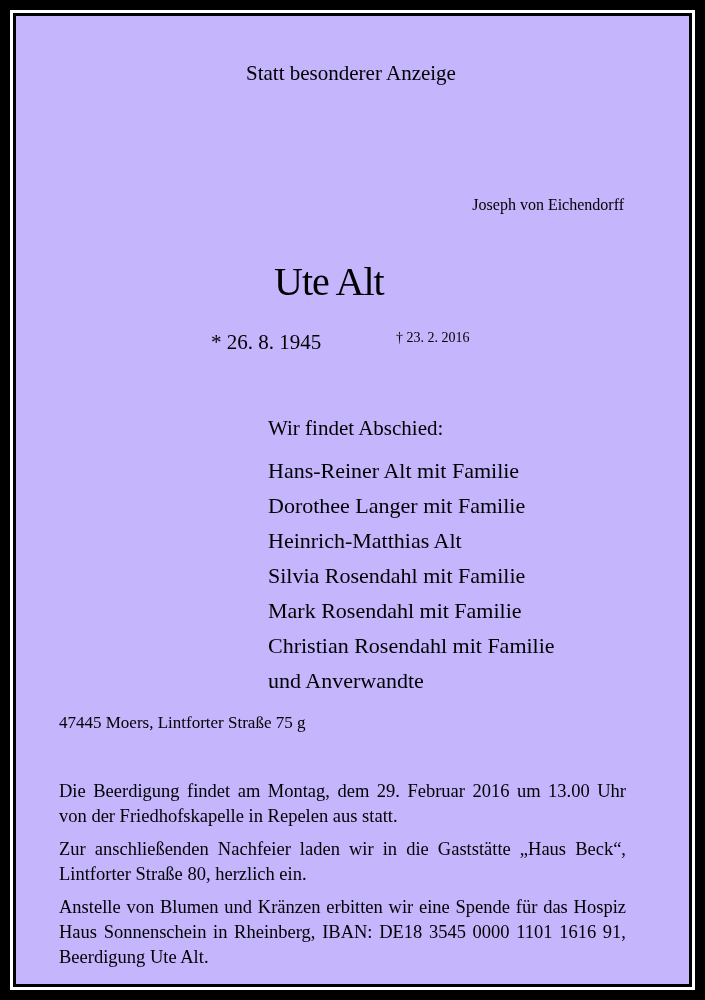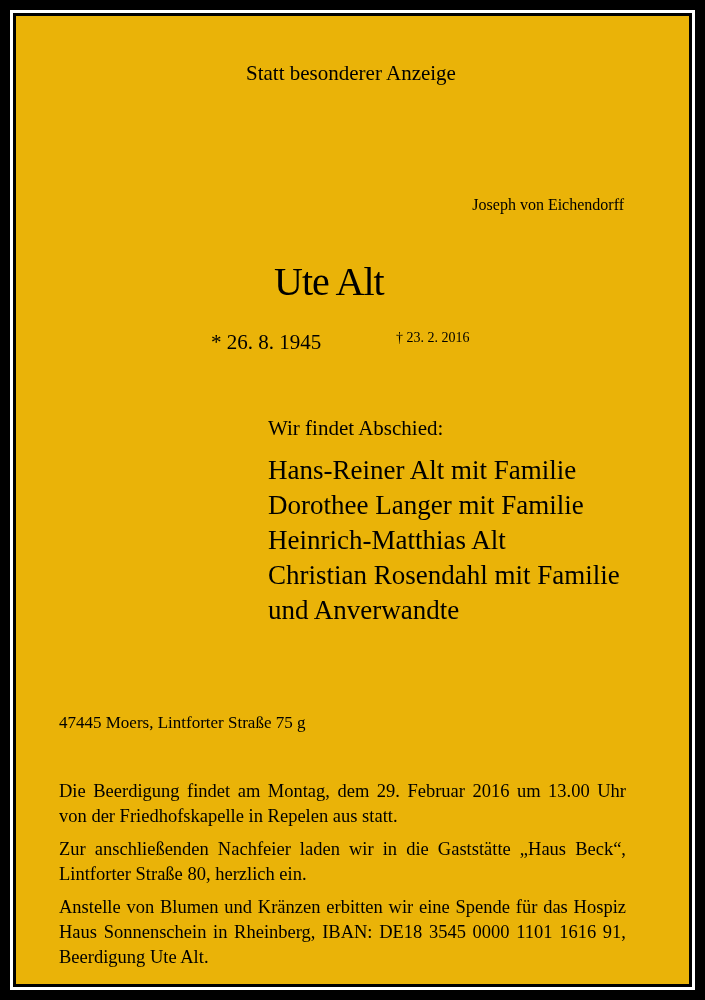--- a/index.html
+++ b/index.html
@@ -7,32 +7,32 @@
       width: 705px; height: 1000px; background: #000;
       font-family: "Liberation Serif", "DejaVu Serif", serif; color: #000;
       position: relative; overflow: hidden;
     }
     .outer {
       position: absolute; left: 10px; top: 10px; width: 685px; height: 980px;
       background: #fff;
     }
     .inner {
       position: absolute; left: 3px; top: 3px; right: 3px; bottom: 3px;
-      border: 3px solid #000; background: #eab308;
+      border: 3px solid #000; background: #c4b5fd;
     }
     .abs { position: absolute; white-space: nowrap; }
     .intro { left: 230px; top: 45px; font-size: 21px; }
     .poem { left: 252px; top: 96px; font-size: 19.5px; line-height: 25.5px; }
     .poet { right: 0; left: 0; top: 180px; text-align: right; padding-right: 0; }
     .poet span { position: absolute; right: 65px; font-size: 16px; }
     .name { left: 258px; top: 242px; font-size: 40px; letter-spacing: -1px; }
     .born { left: 195px; top: 314px; font-size: 21px; }
     .died { left: 380px; top: 314px; font-size: 14px; text-align: center; }
     .farewell { left: 252px; top: 400px; font-size: 21px; }
-    .mourners { left: 252px; top: 437px; font-size: 27px; line-height: 35px; }
+    .mourners { left: 252px; top: 437px; font-size: 22px; line-height: 35px; }
     .address { left: 43px; top: 697px; font-size: 17px; }
     .details { left: 43px; right: 63px; top: 763px; font-size: 18.5px; line-height: 25px; }
     .details p { margin: 0 0 8px 0; text-align: justify; text-align-last: left; }
   </style>
 </head>
 <body>
 
 <div class="outer">
   <div class="inner">
     <div class="abs intro">Statt besonderer Anzeige</div>
@@ -43,20 +43,22 @@
 
     <div class="abs name">Ute Alt</div>
     <div class="abs born">* 26. 8. 1945</div>
     <div class="abs died">† 23. 2. 2016</div>
 
     <div class="abs farewell">Wir findet Abschied:</div>
     <div class="abs mourners">
       <div>Hans-Reiner Alt mit Familie</div>
       <div>Dorothee Langer mit Familie</div>
       <div>Heinrich-Matthias Alt</div>
+      <div>Silvia Rosendahl mit Familie</div>
+      <div>Mark Rosendahl mit Familie</div>
       <div>Christian Rosendahl mit Familie</div>
       <div>und Anverwandte</div>
     </div>
 
     <div class="abs address">47445 Moers, Lintforter Straße 75 g</div>
 
     <div class="abs details" style="white-space: normal;">
       <p>Die Beerdigung findet am Montag, dem 29. Februar 2016 um 13.00 Uhr von der Friedhofskapelle in Repelen aus statt.</p>
       <p>Zur anschließenden Nachfeier laden wir in die Gaststätte „Haus Beck“, Lintforter Straße 80, herzlich ein.</p>
       <p>Anstelle von Blumen und Kränzen erbitten wir eine Spende für das Hospiz Haus Sonnenschein in Rheinberg, IBAN: DE18 3545 0000 1101 1616 91, Beerdigung Ute Alt.</p>

